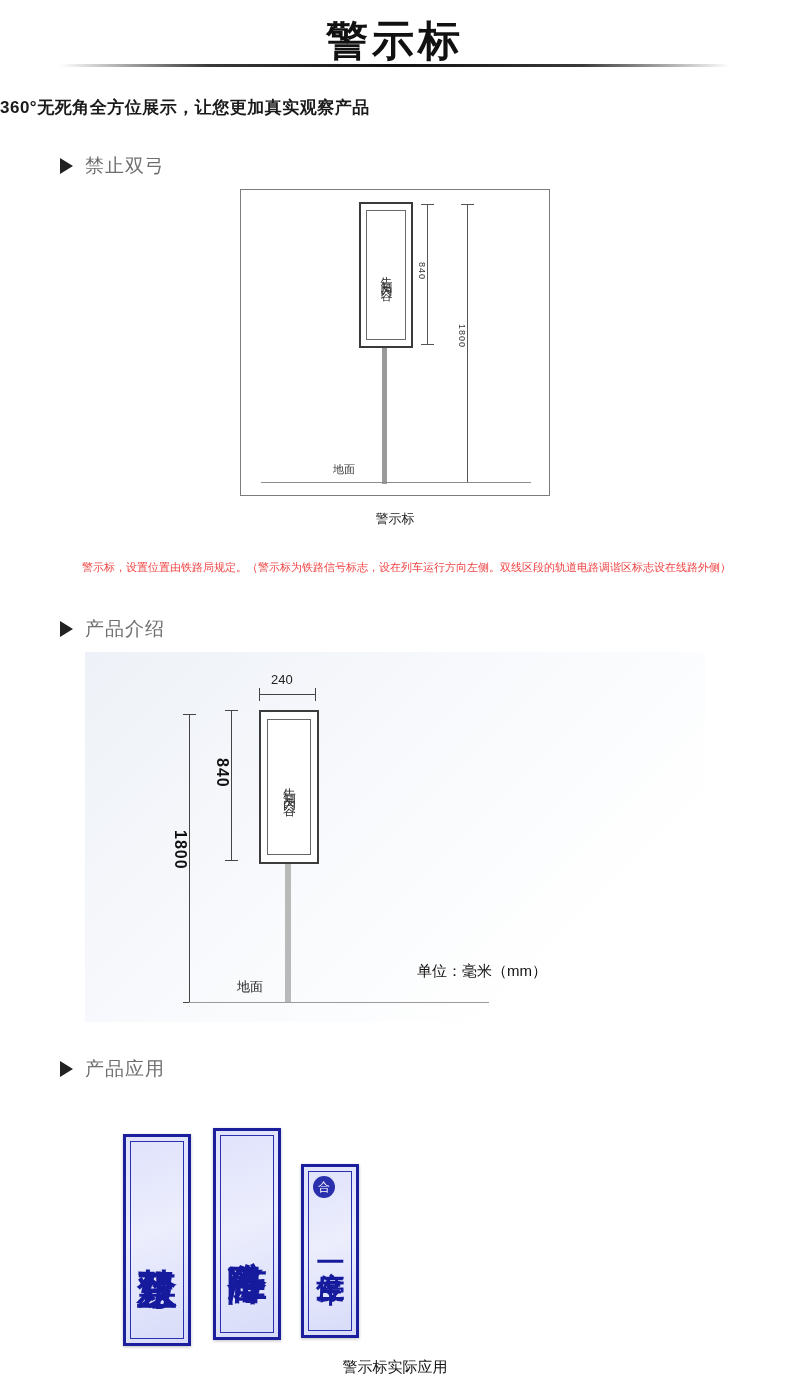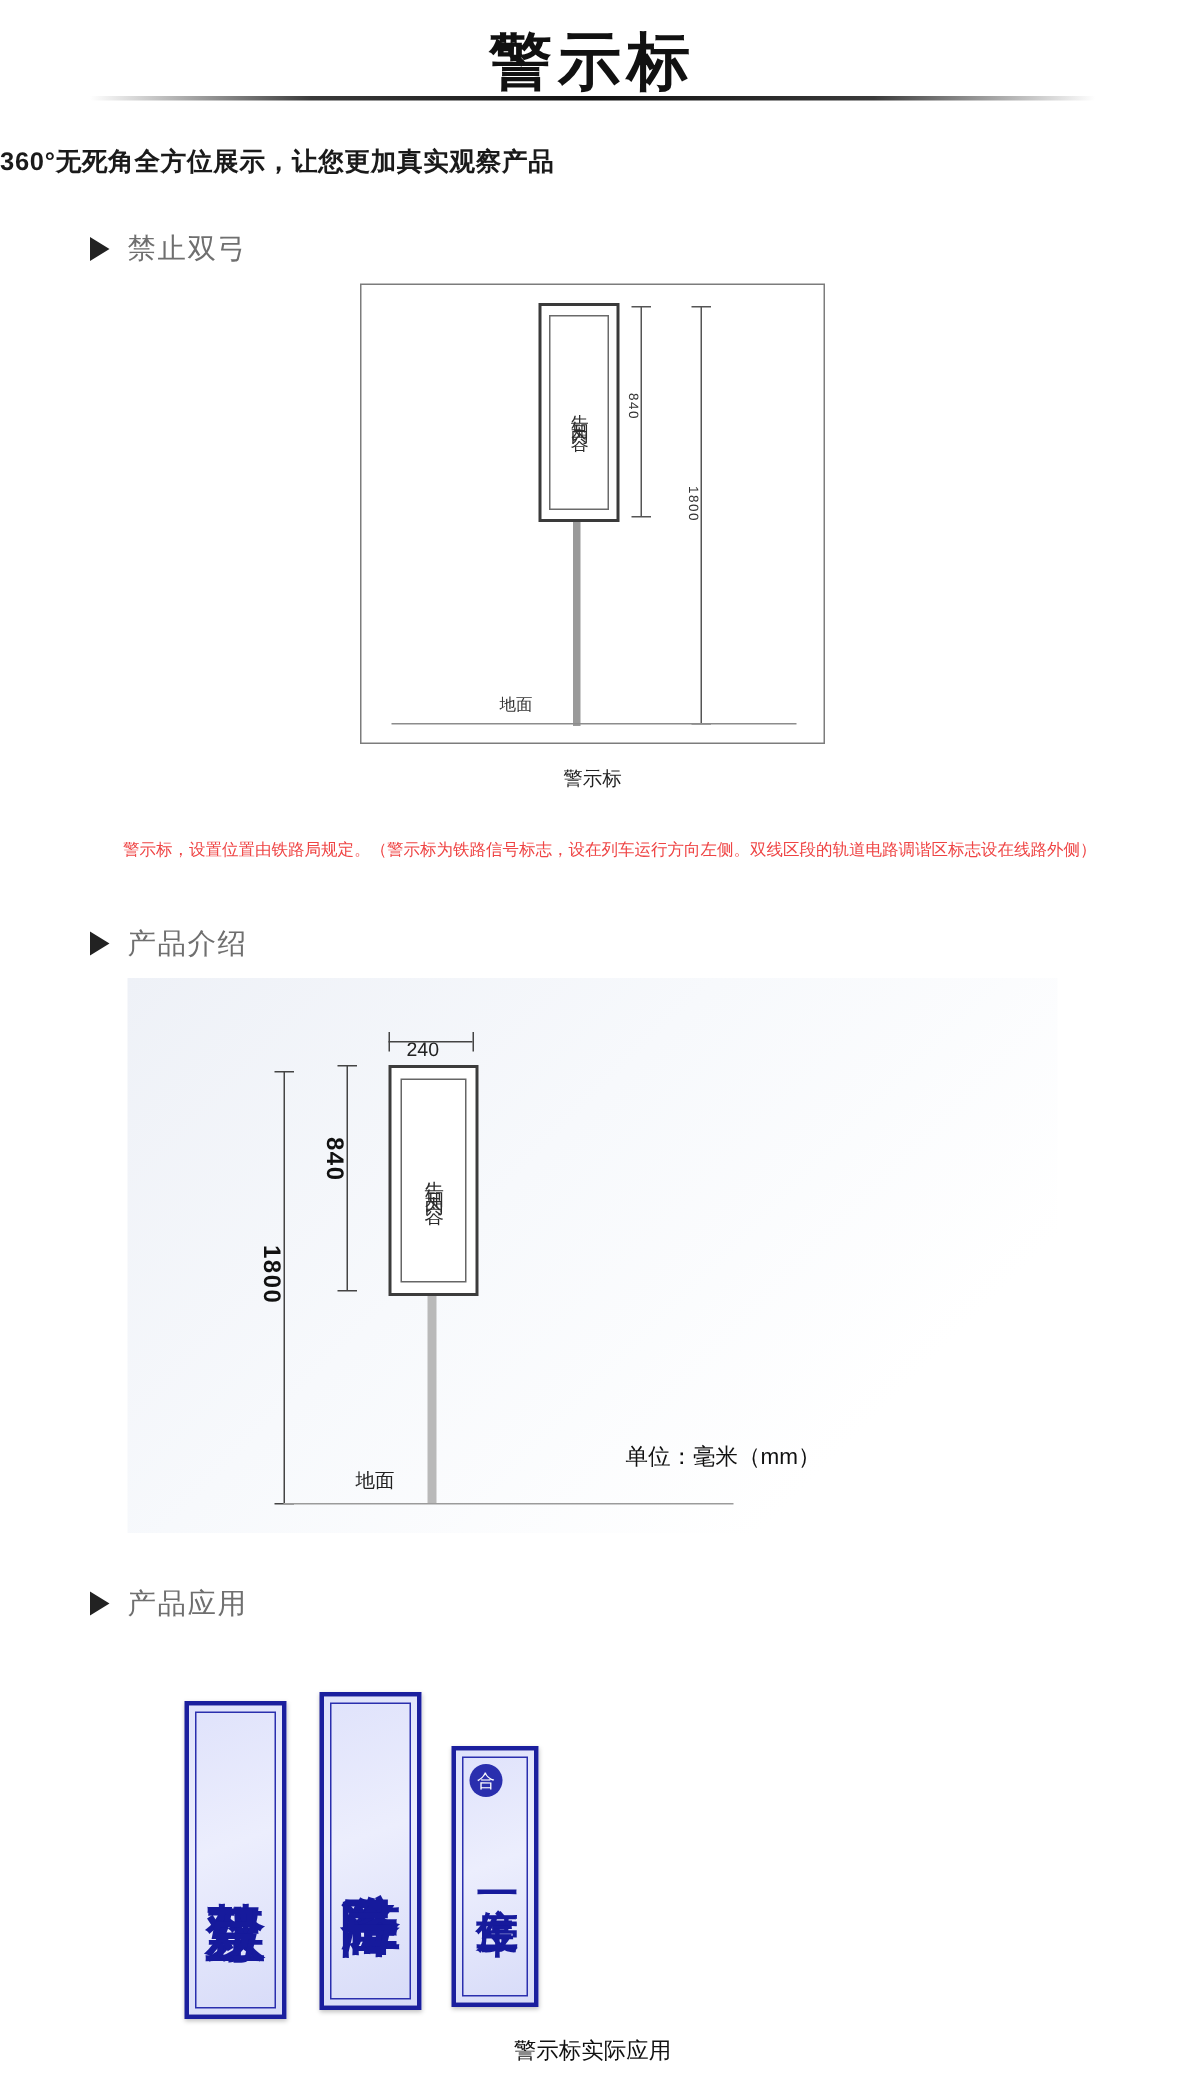--- a/index.html
+++ b/index.html
@@ -269,21 +269,20 @@
     background: #444;
   }
   .f2-dim240-l { left: 174px; }
   .f2-dim240-r { left: 230px; }
   .f2-dim240-label {
     position: absolute;
     left: 186px;
     top: 20px;
     font-size: 13px;
     color: #222;
-    margin-top: 20px;
   }
   
   .f2-dim840-line {
     position: absolute;
     left: 146px;
     top: 58px;
     width: 1px;
     height: 150px;
     background: #444;
   }

